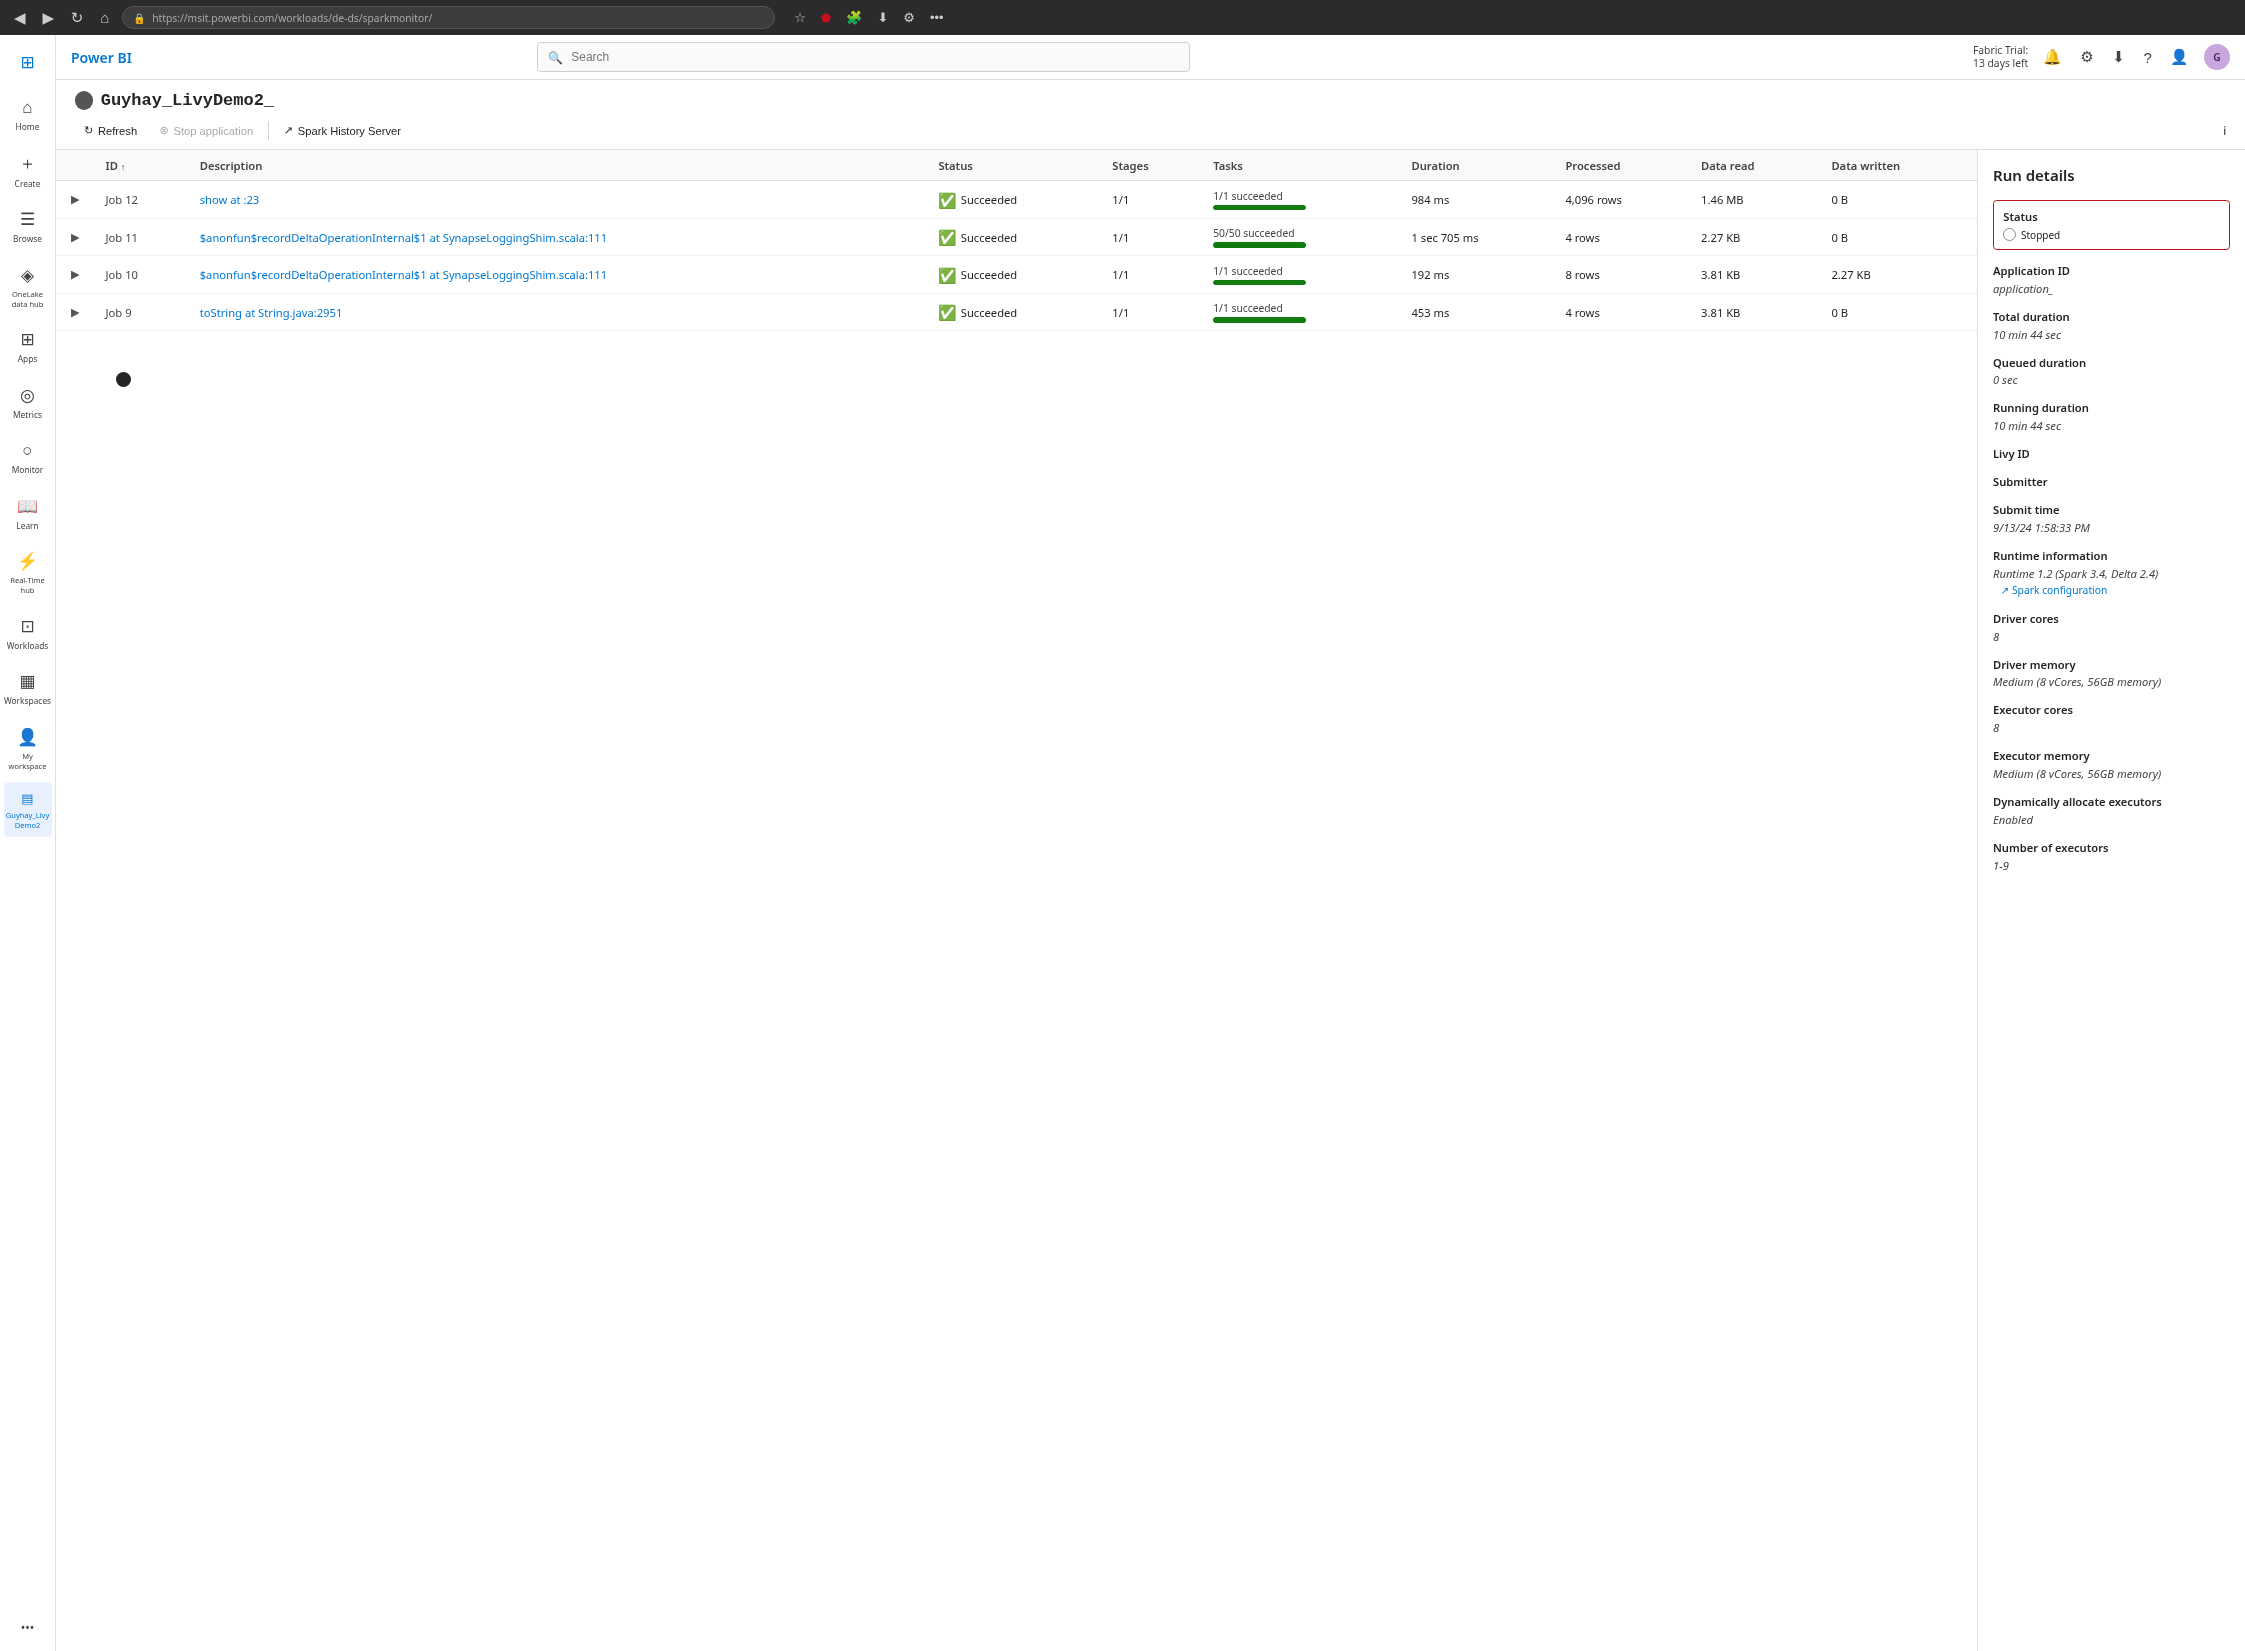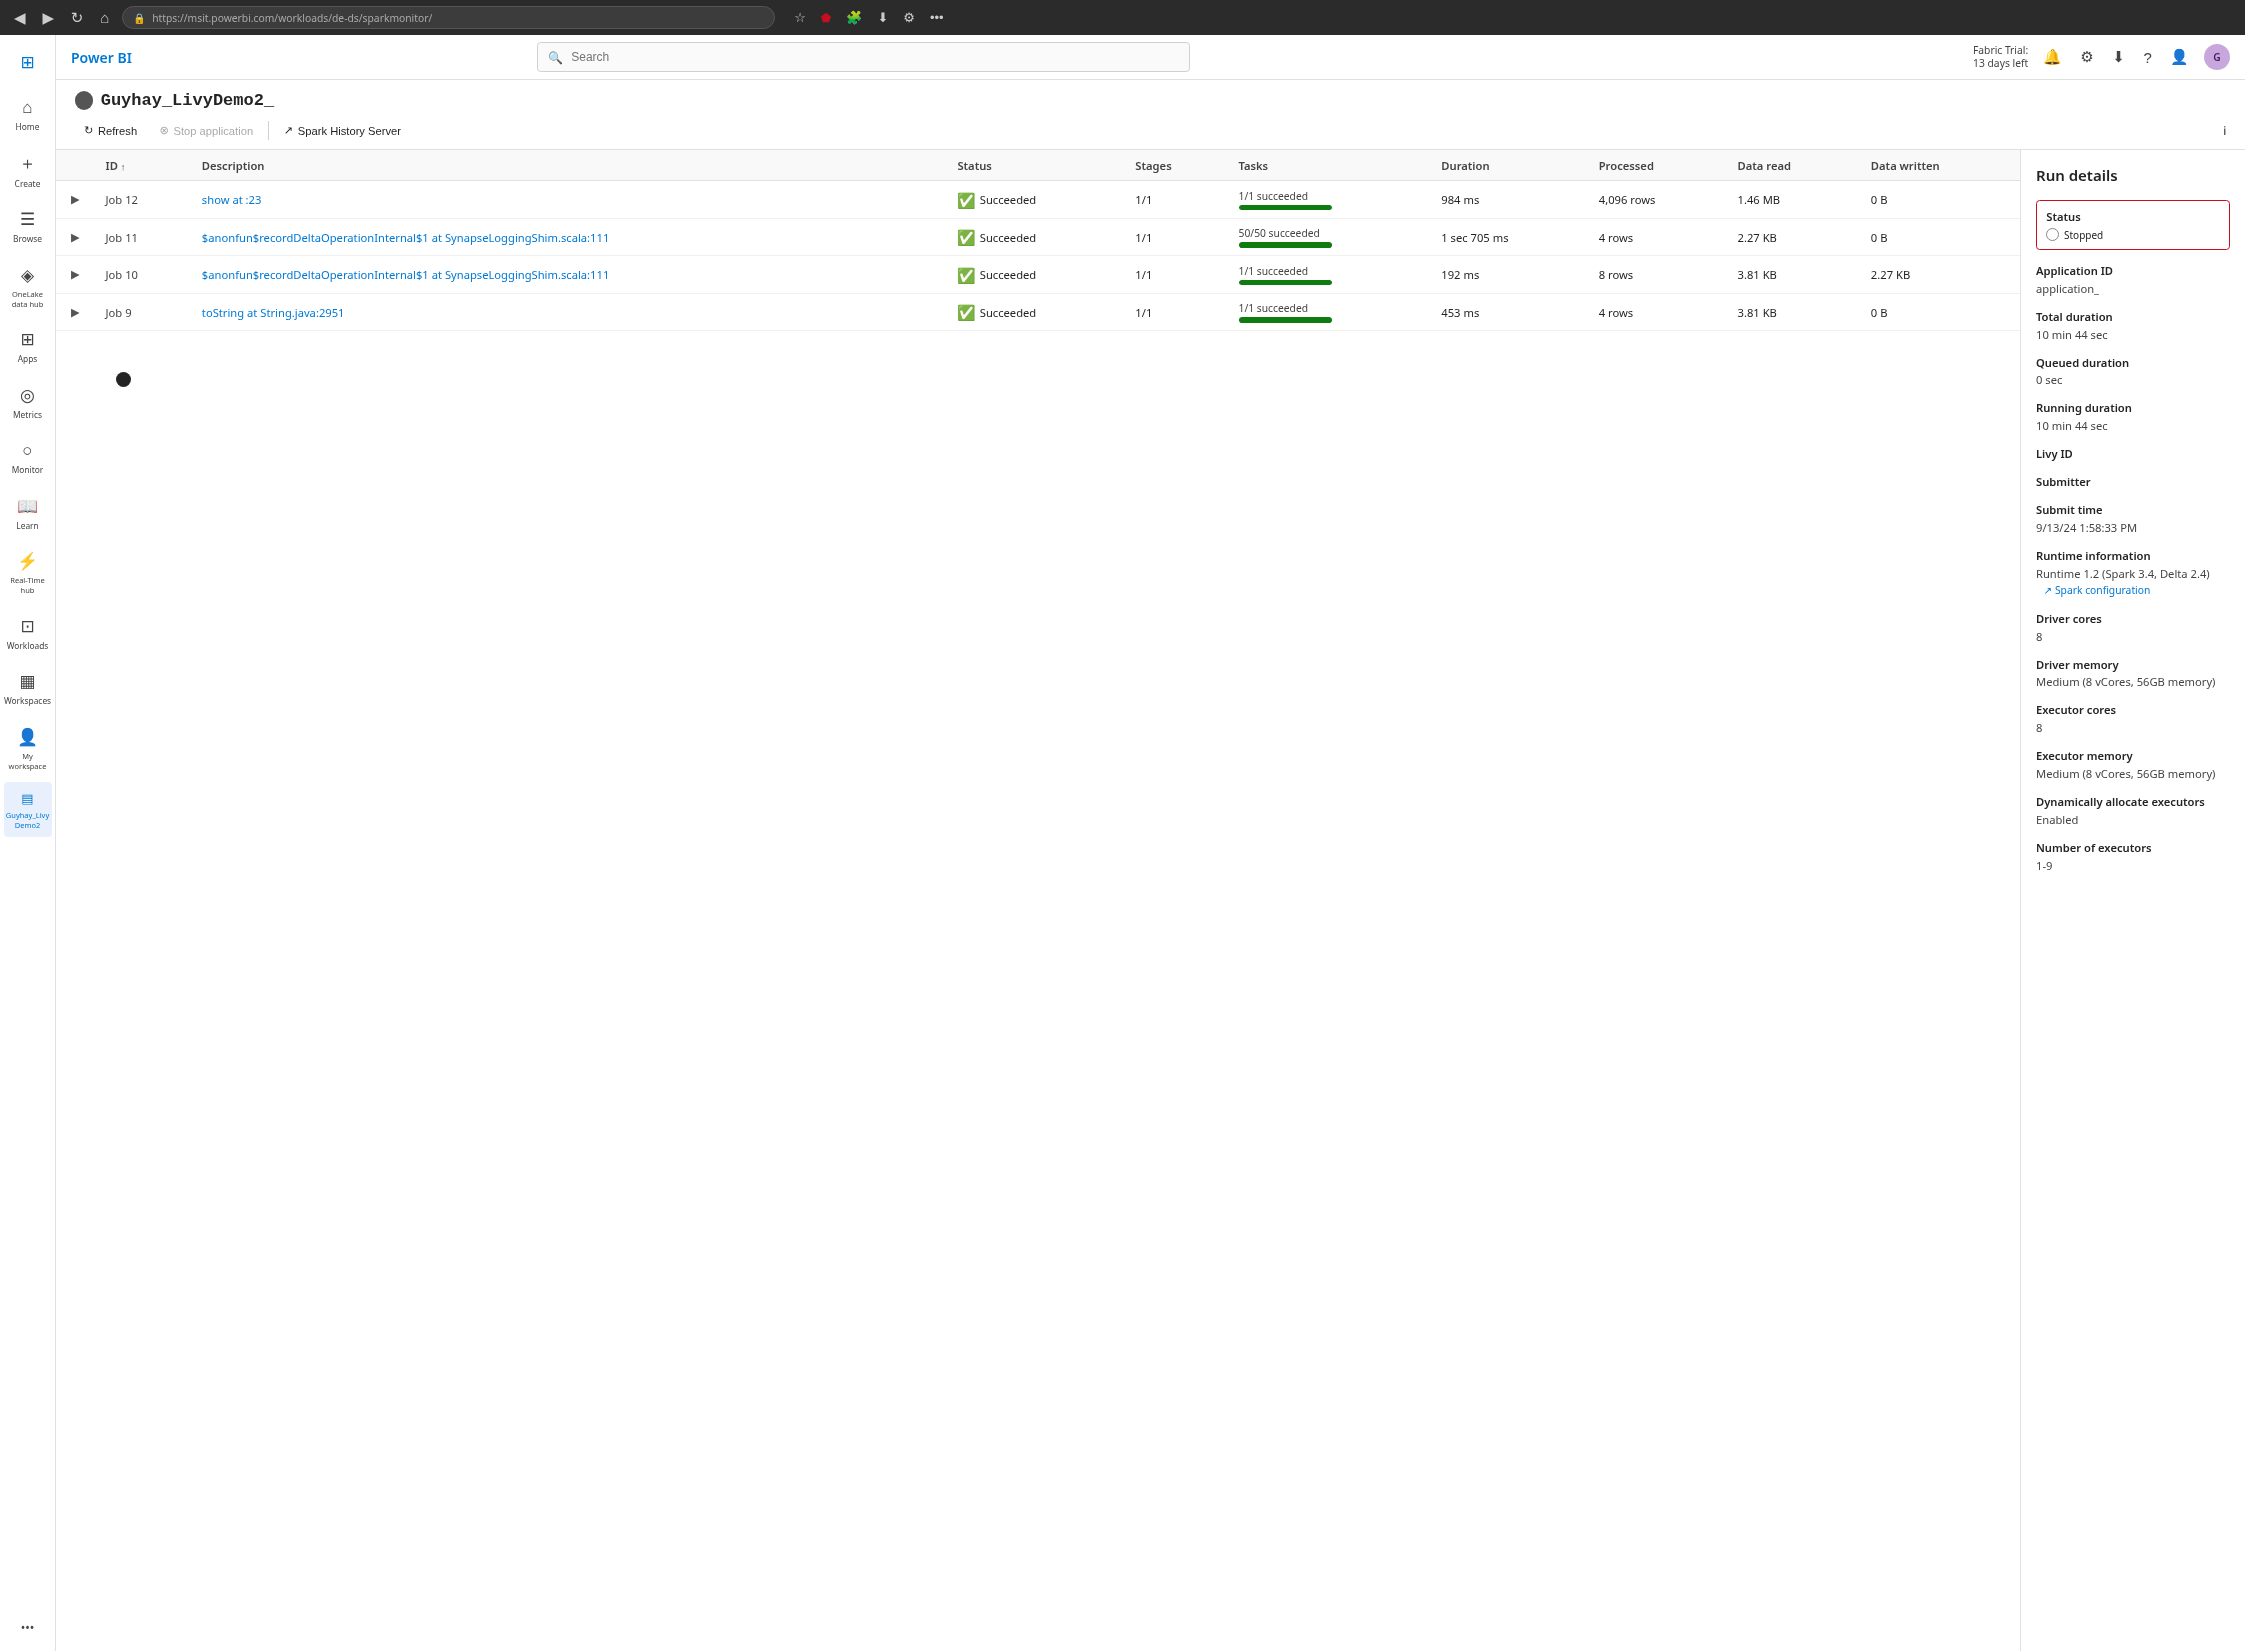--- a/index.html
+++ b/index.html
@@ -62,25 +62,25 @@
     .job-link { color: #0078d4; cursor: pointer; text-decoration: none; }
     .status-badge { display: flex; align-items: center; gap: 3.7px; }
     .status-check { color: #107c10; font-size: 15px; }
     .progress-bar-container { display: flex; flex-direction: column; gap: 1.9px; }
     .progress-label { font-size: 10.3px; color: #444; }
     .progress-bar { width: 93px; height: 5.6px; background: #e0e0e0; border-radius: 2.8px; overflow: hidden; }
     .progress-fill { height: 100%; background: #107c10; border-radius: 2.8px; }
     .dot-cursor { width: 15px; height: 15px; border-radius: 50%; background: #242424; margin: 3.7px; }
 
     
-    .run-details { width: 225px; border-left: 0.9px solid #e0e0e0; overflow-y: auto; padding: 15px; flex-shrink: 0; }
+    .run-details { width: 268px; border-left: 0.9px solid #e0e0e0; overflow-y: auto; padding: 15px; flex-shrink: 0; }
     .run-details-title { font-size: 15px; font-weight: 600; margin-bottom: 15px; }
     .detail-section { margin-bottom: 13px; }
     .detail-label { font-size: 11.2px; font-weight: 600; color: #242424; margin-bottom: 2.8px; }
-    .detail-value { font-size: 11.2px; color: #444; }
+    .detail-value { font-size: 11.2px; color: #444; font-style: italic; }
     .status-box { border: 1.9px solid #c50f1f; border-radius: 3.7px; padding: 7.5px 9.3px; margin-bottom: 13px; }
     .status-box .detail-label { margin-bottom: 3.7px; }
     .status-stopped { display: flex; align-items: center; gap: 4.7px; font-size: 10px; }
     .status-stopped-dot { width: 13px; height: 13px; border-radius: 50%; border: 1.9px solid #888; background: #fff; display: inline-flex; }
     .spark-config-link { color: #0078d4; cursor: pointer; font-size: 10.3px; display: inline-flex; align-items: center; gap: 2.8px; padding-left: 7.5px; }
 
     .col-sort { display: inline-flex; align-items: flex-end; gap: 2.8px; }
     .sort-icon { font-size: 9.3px; }
   </style>
 </head>

